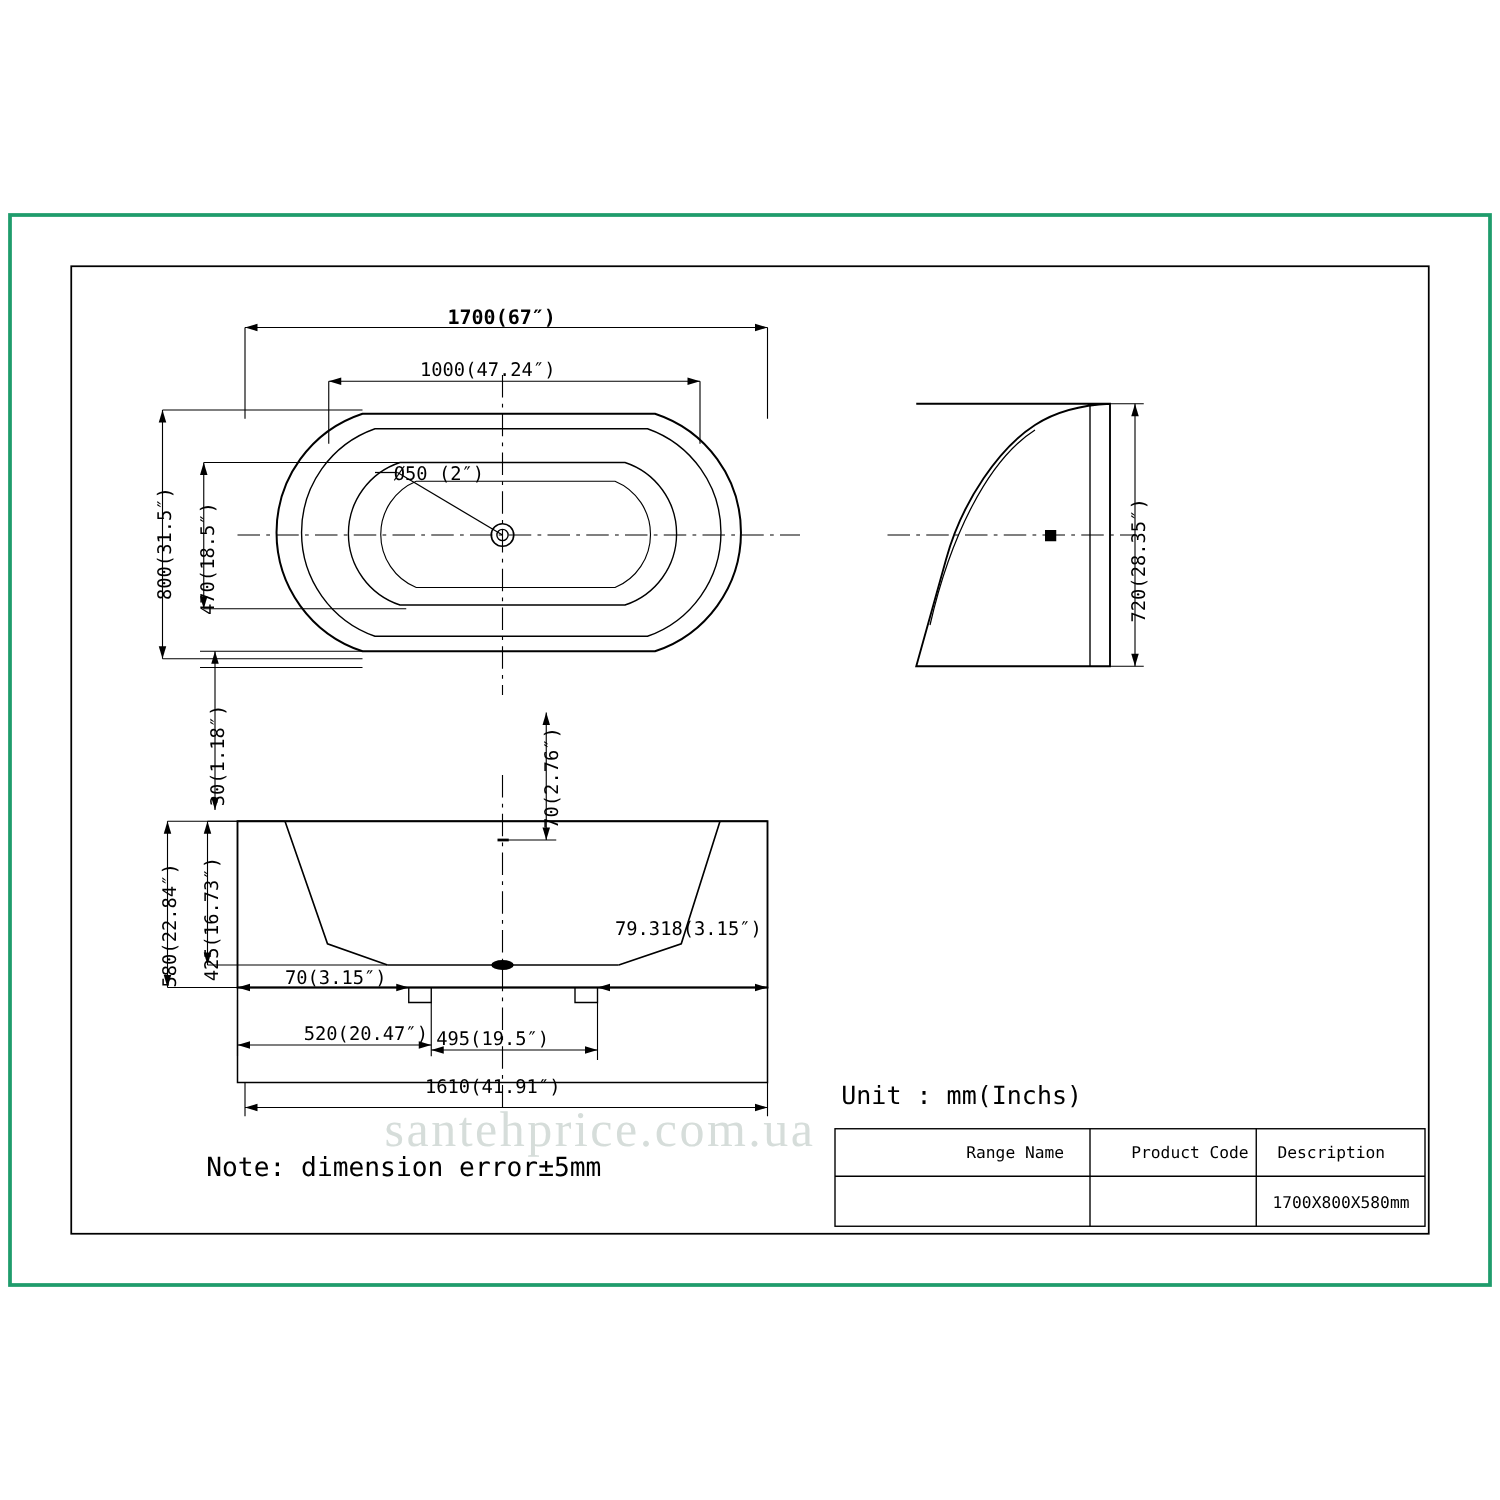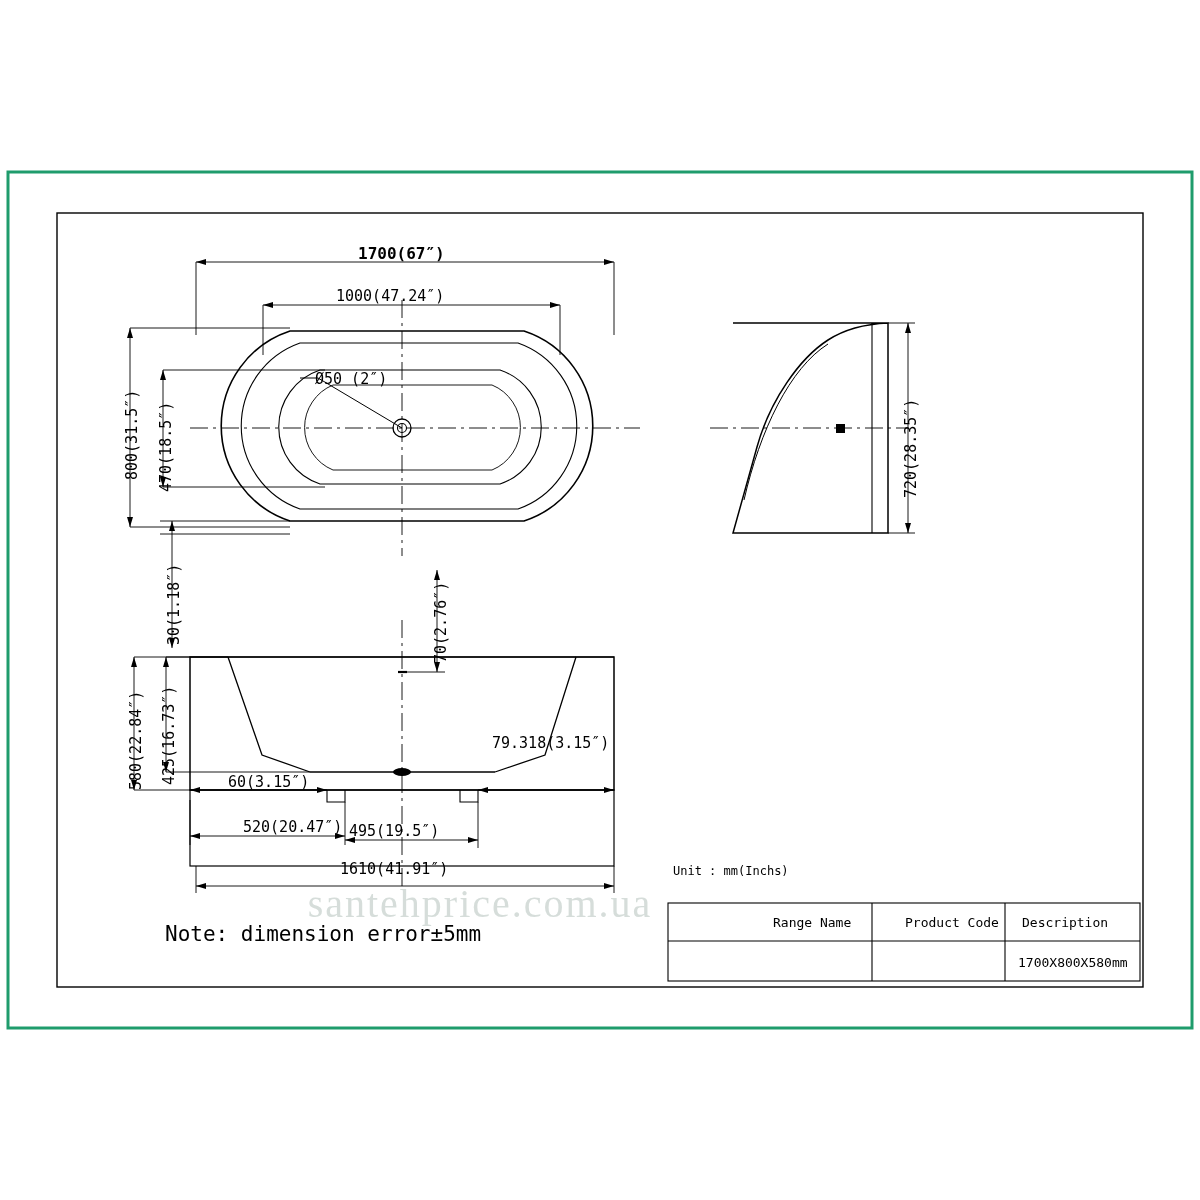--- a/index.html
+++ b/index.html
@@ -218,27 +218,27 @@
 <div class="lbl rot90" style="left:123px; top:480px; font-size:15px;">800(31.5″)</div>
 <div class="lbl rot90" style="left:157px; top:492px; font-size:15px;">470(18.5″)</div>
 <div class="lbl" style="left:315px; top:370px; font-size:15px;">Ø50 (2″)</div>
 <div class="lbl rot90" style="left:165px; top:645px; font-size:15px;">30(1.18″)</div>
 
 <div class="lbl rot90" style="left:902px; top:498px; font-size:15px;">720(28.35″)</div>
 
 <div class="lbl rot90" style="left:432px; top:663px; font-size:15px;">70(2.76″)</div>
 <div class="lbl rot90" style="left:127px; top:790px; font-size:15px;">580(22.84″)</div>
 <div class="lbl rot90" style="left:160px; top:785px; font-size:15px;">425(16.73″)</div>
-<div class="lbl" style="left:228px; top:773px; font-size:15px;">60(3.15″)</div>
+<div class="lbl" style="left:228px; top:773px; font-size:15px;">70(3.15″)</div>
 <div class="lbl" style="left:492px; top:734px; font-size:15px;">79.318(3.15″)</div>
 <div class="lbl" style="left:203px; top:818px; font-size:15px;margin-left:40px;">520(20.47″)</div>
 <div class="lbl" style="left:349px; top:822px; font-size:15px;">495(19.5″)</div>
 <div class="lbl" style="left:340px; top:860px; font-size:15px;">1610(41.91″)</div>
 
-<div class="lbl" style="left:673px; top:864px; font-size:12px;text-align:right;">Unit : mm(Inchs)</div>
+<div class="lbl" style="left:673px; top:864px; font-size:20px;text-align:right;">Unit : mm(Inchs)</div>
 <div class="lbl" style="left:165px; top:922px; font-size:21px;">Note: dimension error±5mm</div>
 
 <div class="lbl" style="left:729px; top:915px; font-size:13px;padding-left:44px;">Range Name</div>
 <div class="lbl" style="left:905px; top:915px; font-size:13px;">Product Code</div>
 <div class="lbl" style="left:1022px; top:915px; font-size:13px;">Description</div>
 <div class="lbl" style="left:727px; top:955px; font-size:13px;"></div>
 <div class="lbl" style="left:903px; top:955px; font-size:13px;"></div>
 <div class="lbl" style="left:1018px; top:955px; font-size:13px;">1700X800X580mm</div>
 
 </body></html>

